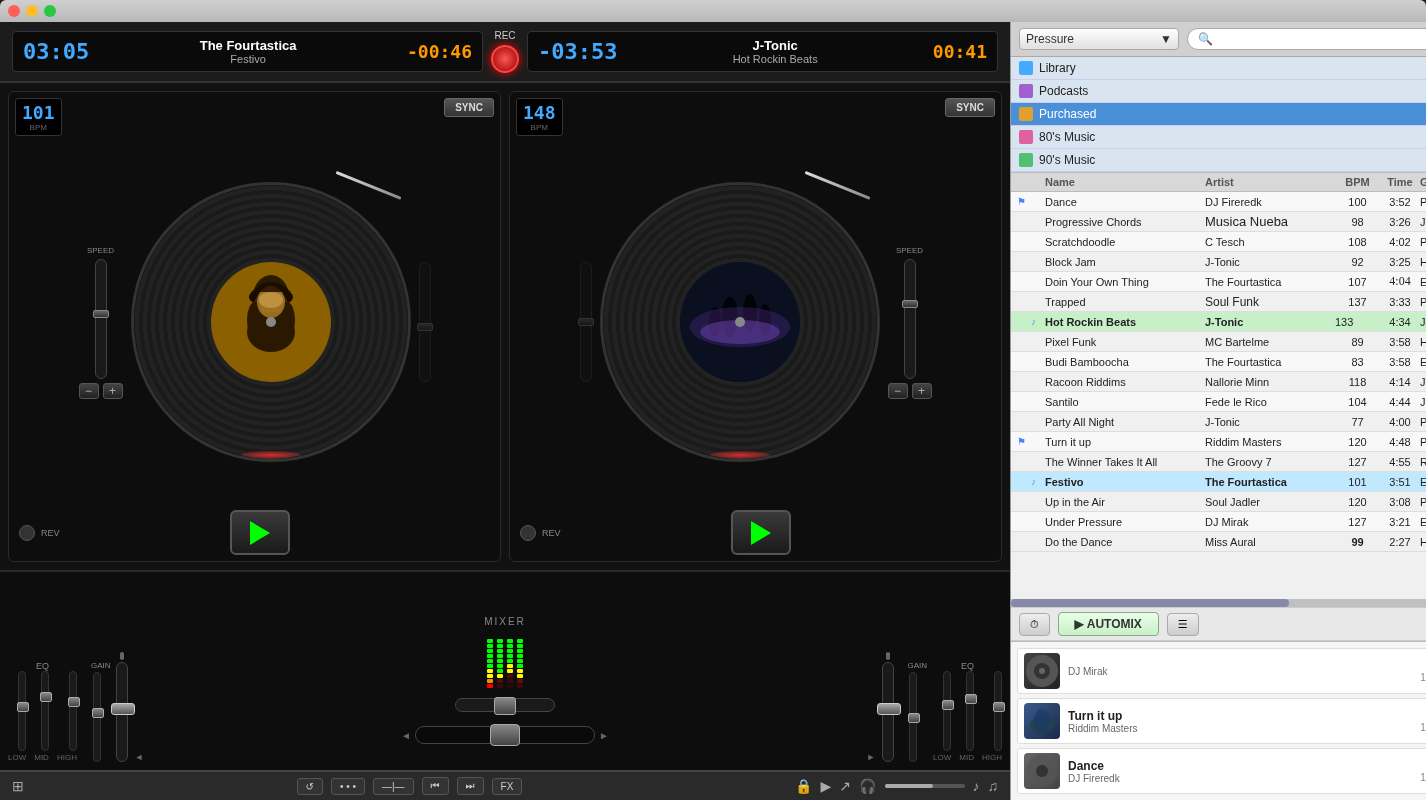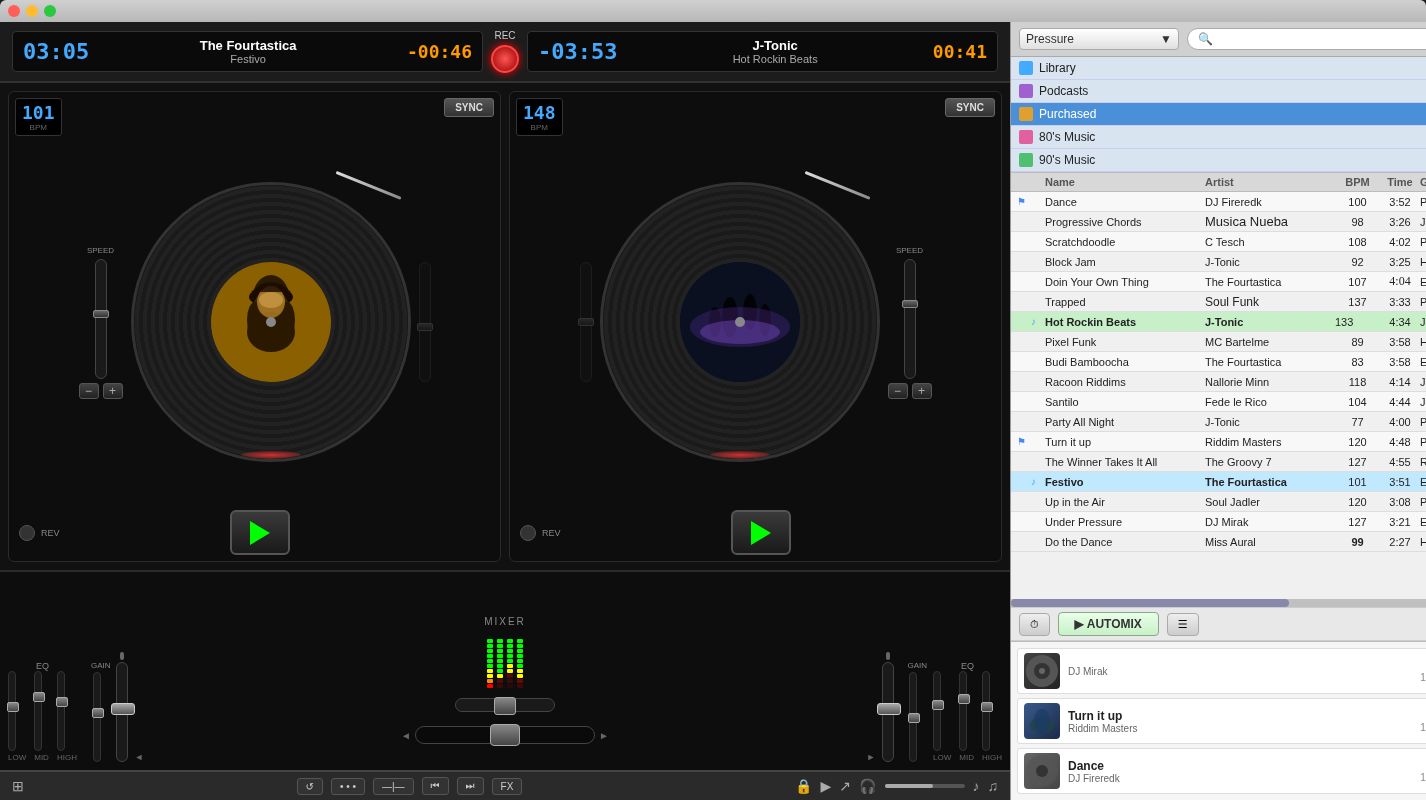--- a/index.html
+++ b/index.html
@@ -44,21 +44,21 @@
     .pitch-slider { width: 12px; height: 80px; background: #1a1a1a; border: 1px solid #444; border-radius: 6px; position: relative; display: flex; justify-content: center; align-items: center; }
     .pitch-thumb { width: 16px; height: 8px; background: linear-gradient(180deg, #666, #333); border: 1px solid #888; border-radius: 2px; position: absolute; }
     .btn-minus, .btn-plus { background: linear-gradient(180deg, #444, #222); color: #aaa; border: 1px solid #555; border-radius: 3px; width: 20px; height: 16px; font-size: 12px; cursor: pointer; display: flex; align-items: center; justify-content: center; }
     .play-btn { width: 60px; height: 45px; background: linear-gradient(180deg, #3a3a3a, #1a1a1a); border: 2px solid #555; border-radius: 6px; display: flex; align-items: center; justify-content: center; cursor: pointer; }
     .play-triangle { width: 0; height: 0; border-top: 12px solid transparent; border-bottom: 12px solid transparent; border-left: 20px solid #0f0; }
     .rev-label { color: #888; font-size: 9px; }
     .rev-dot { width: 16px; height: 16px; border-radius: 50%; background: #333; border: 1px solid #555; }
 
     
     .mixer-section { background: #0d0d0d; padding: 8px; border-top: 2px solid #2a2a2a; display: flex; align-items: flex-end; gap: 6px; min-height: 200px; }
-    .eq-band { display: flex; flex-direction: column; align-items: flex-start; gap: 2px; }
+    .eq-band { display: flex; flex-direction: column; align-items: flex-end; gap: 2px; }
     .eq-band-label { color: #666; font-size: 8px; }
     .v-slider-track { width: 8px; height: 80px; background: #1a1a1a; border: 1px solid #333; border-radius: 4px; position: relative; display: flex; justify-content: center; }
     .v-slider-thumb { width: 12px; height: 10px; background: linear-gradient(180deg, #888, #444); border: 1px solid #aaa; border-radius: 2px; position: absolute; top: 30px; left: -2px; }
     .gain-label { color: #888; font-size: 8px; margin-left: 8px; }
     .gain-section { display: flex; flex-direction: column; align-items: center; gap: 2px; margin-top: 20px; }
 
     .center-mixer { flex: 1; display: flex; flex-direction: column; align-items: center; gap: 4px; }
     .mixer-label { color: #888; font-size: 10px; letter-spacing: 2px; }
     .crossfader-track { width: 180px; height: 18px; background: #0a0a0a; border: 1px solid #444; border-radius: 9px; position: relative; display: flex; align-items: center; }
     .crossfader-thumb { width: 30px; height: 22px; background: linear-gradient(180deg, #888, #444); border: 1px solid #aaa; border-radius: 4px; position: absolute; left: 50%; transform: translateX(-50%); }

